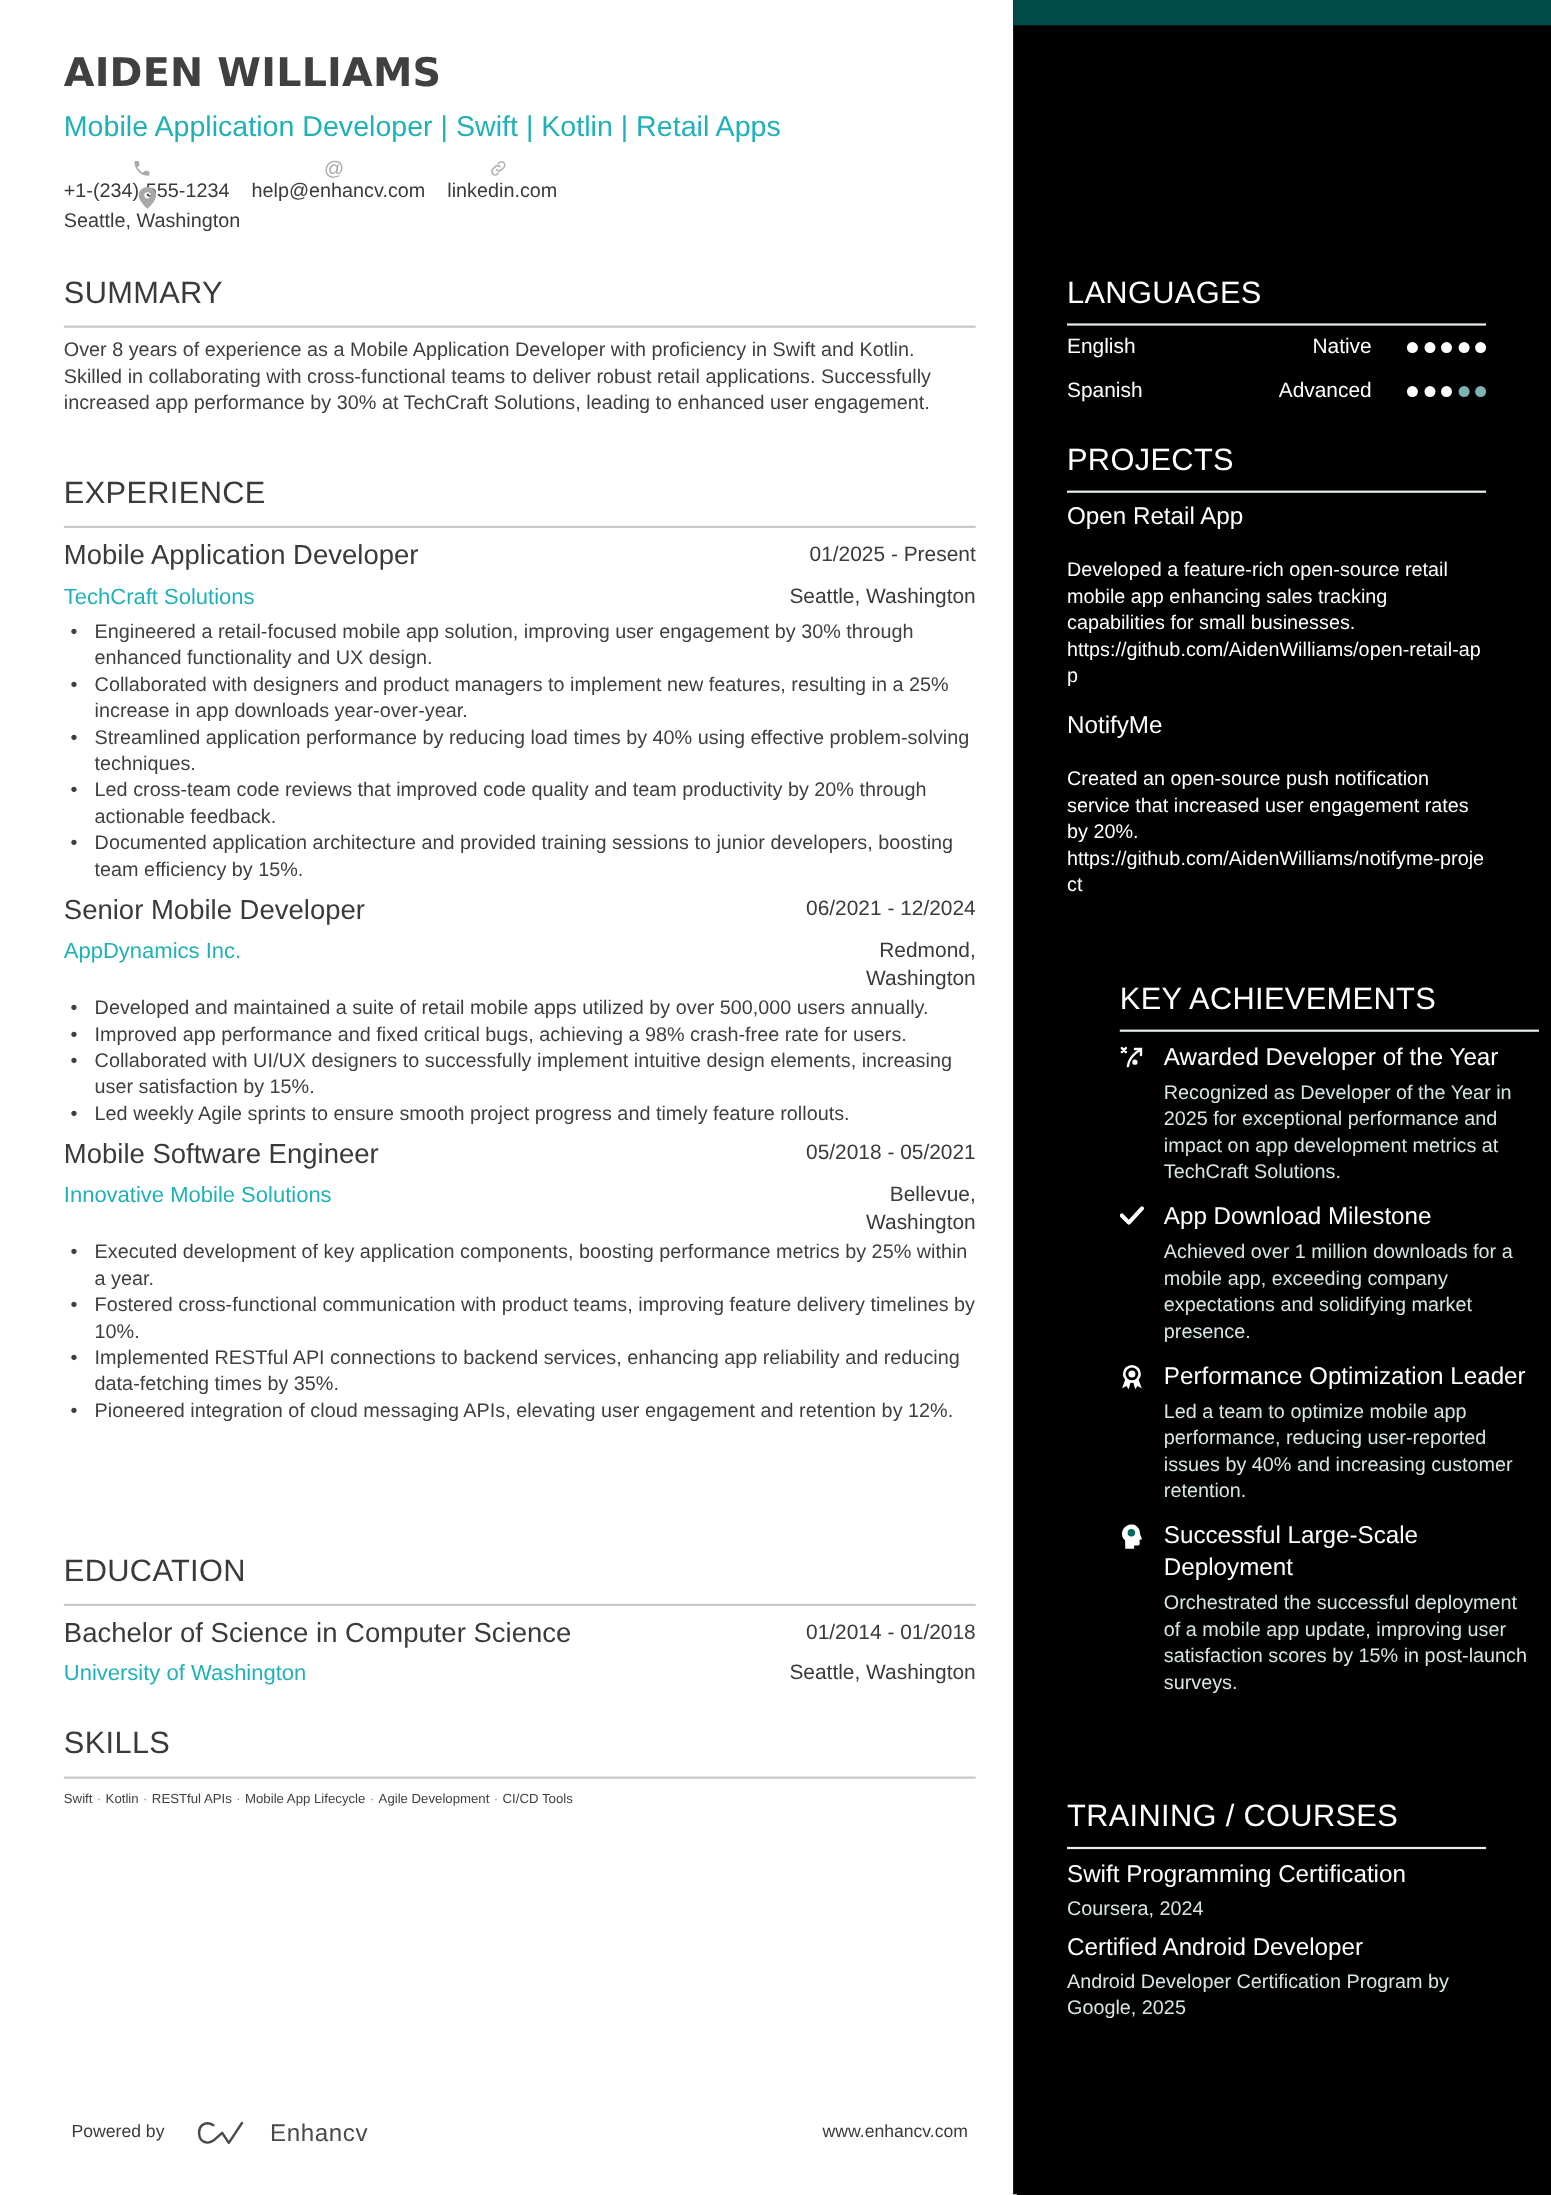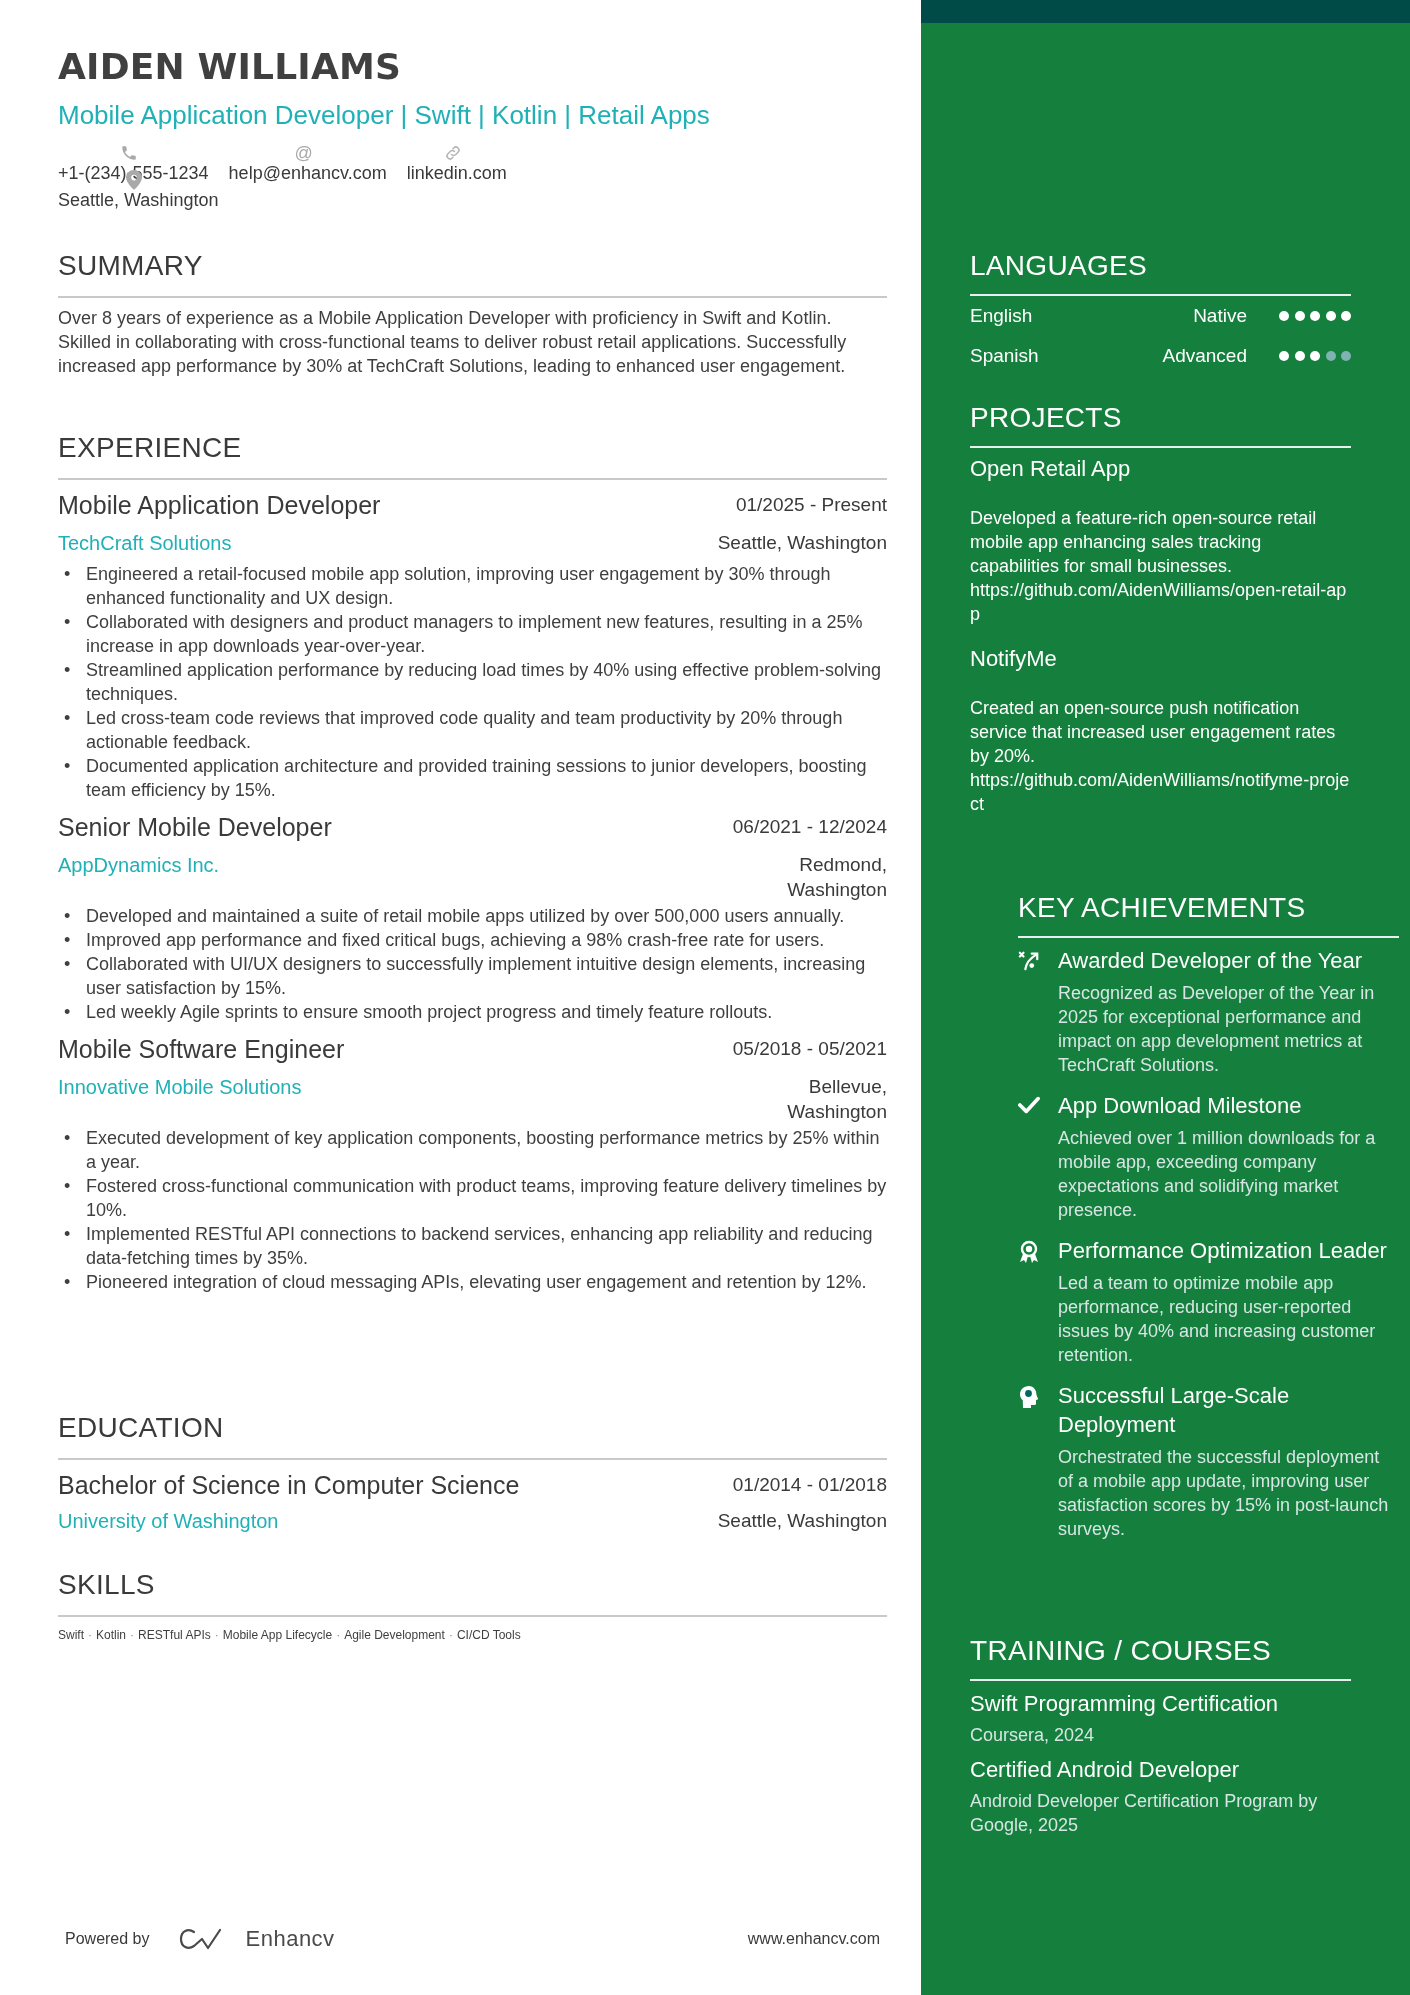--- a/index.html
+++ b/index.html
@@ -39,21 +39,21 @@
     .skills-text .sep { color: #8a8a8a; padding: 0 4px; }
 
     .footer { position: absolute; left: 65px; top: 1926px; width: 815px; display: flex; align-items: center; justify-content: space-between; }
     .footer-left { display: flex; align-items: center; }
     .powered { font-size: 16px; color: #3a3a3a; margin-right: 28px; }
     .brand { display: flex; align-items: center; font-size: 22px; color: #4a4a4a; letter-spacing: 0.5px; gap: 12px; }
     .brand svg { margin-right: 10px; }
     .footer-url { font-size: 16px; color: #3a3a3a; }
 
     
-    .sidebar { position: absolute; left: 921px; top: 0; width: 489px; height: 1995px; background: #15803d; }
+    .sidebar { position: absolute; left: 921px; top: 0; width: 489px; height: 1995px; background: #000000; }
     .sidebar-top { position: absolute; left: 0; top: 0; width: 489px; height: 23px; background: #004a48; }
     .sb-section { position: absolute; left: 49px; width: 381px; color: #ffffff; }
     .sb-title { font-size: 28px; line-height: 36px; letter-spacing: 0.3px; color: #ffffff; }
     .sb-rule { height: 2px; background: #e8f0ef; margin-top: 10px; }
 
     .lang-row { display: flex; align-items: center; height: 40px; font-size: 19px; color: #ffffff; }
     .lang-name { flex: 1; }
     .lang-level { margin-right: 32px; }
     .dots { display: flex; width: 72px; justify-content: space-between; }
     .dot { width: 10px; height: 10px; border-radius: 50%; background: #ffffff; }

